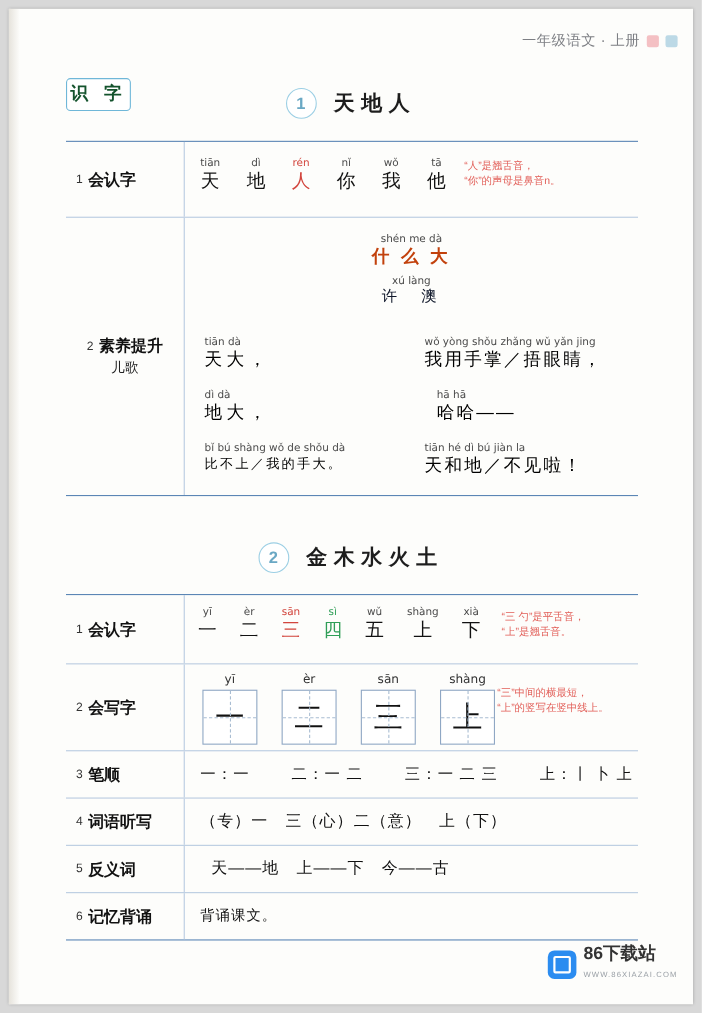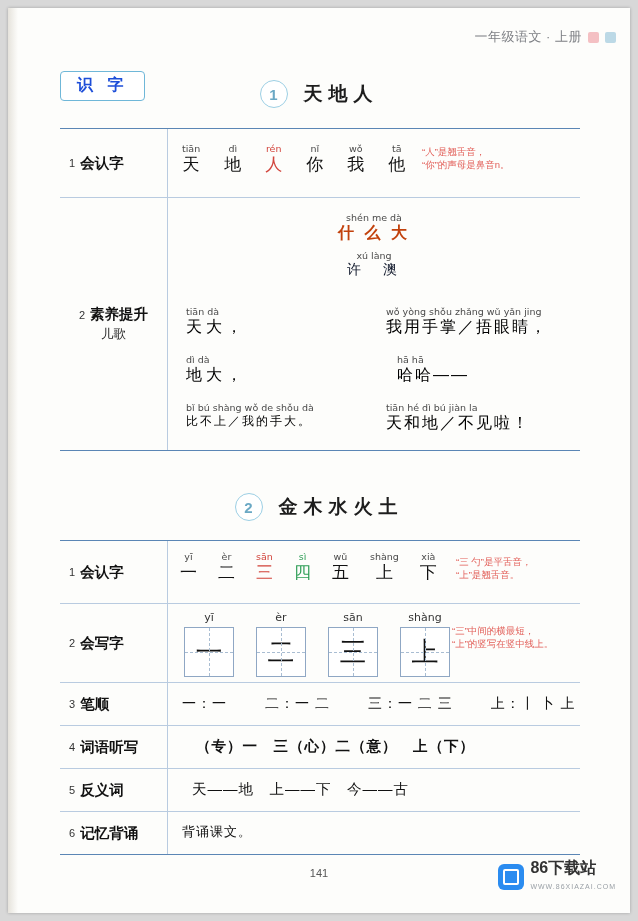--- a/index.html
+++ b/index.html
@@ -27,22 +27,22 @@
     font-size:13px;color:#7d7f84;letter-spacing:.5px;
   }
   .hdr .sq{width:11px;height:11px;border-radius:2px;display:inline-block;}
   .sq.pink{background:#f4c0c3;}
   .sq.blue{background:#bcd9e6;}
 
   
   .unit-tag{
     position:absolute;left:52px;top:63px;
     border:1.4px solid #6fb7d8;border-radius:4px;
-    padding:3px 16px 4px;
-    font-size:16px;color:#1d4ed8;letter-spacing:5px;
+    padding:3px 3px 4px;
+    font-size:16px;color:#14532d;letter-spacing:5px;
     background:#fff;font-weight:bold;
   }
   
   .lesson-title{
     position:absolute;left:0;right:0;
     display:flex;align-items:center;justify-content:center;gap:16px;
   }
   .lesson-num{
     width:26px;height:26px;border-radius:50%;
     border:1.6px solid #9ccfe4;color:#6aa8c4;
@@ -324,21 +324,21 @@
         </div>
       </div>
     </div>
 
     <div class="row" style="height:42px;">
       <div class="lbl">
         <span class="n">4</span>
         <span>词语听写</span>
       </div>
       <div class="cell">
-        <span class="plain" style="position:absolute;left:28px;top:11px;font-weight:bold;">（专）一　三（心）二（意）　上（下）</span>
+        <span class="plain" style="position:absolute;left:14px;top:11px;">（专）一　三（心）二（意）　上（下）</span>
       </div>
     </div>
 
     <div class="row" style="height:42px;">
       <div class="lbl">
         <span class="n">5</span>
         <span>反义词</span>
       </div>
       <div class="cell">
         <span class="plain" style="position:absolute;left:24px;top:11px;">天——地　上——下　今——古</span>
@@ -349,21 +349,20 @@
       <div class="lbl">
         <span class="n">6</span>
         <span>记忆背诵</span>
       </div>
       <div class="cell">
         <span class="plain" style="position:absolute;left:14px;top:11px;font-size:13px;">背诵课文。</span>
       </div>
     </div>
   </div>
 
-  <div class="pgnum">141</div>
 
   <div class="wm">
     <span class="wm-ico">
         <i></i>
       </span>
     <span>
       <span class="wm-t" style="display:block;">86下载站</span>
       <span class="wm-s">WWW.86XIAZAI.COM</span>
     </span>
   </div>

